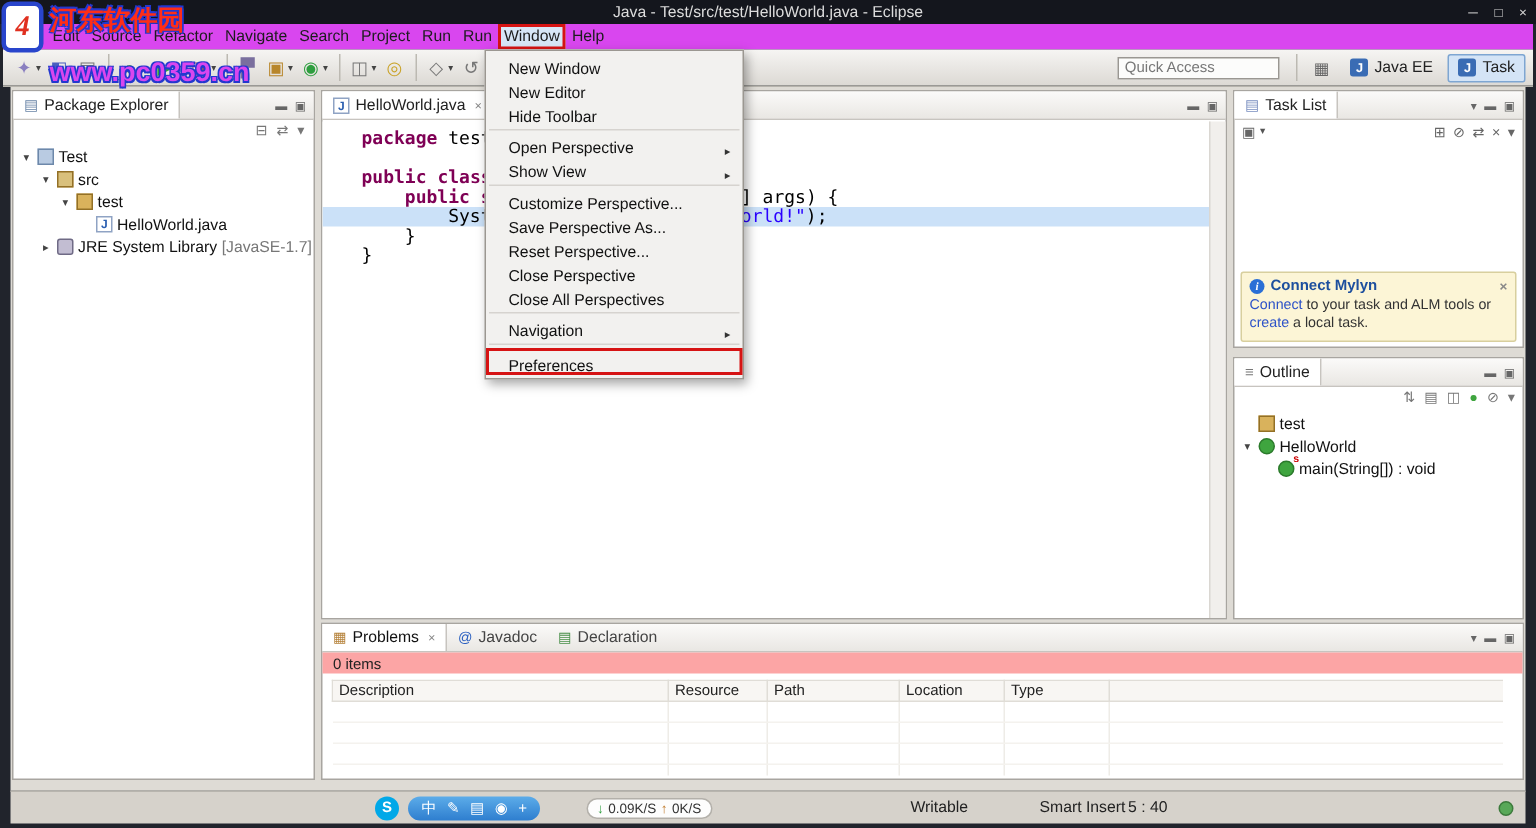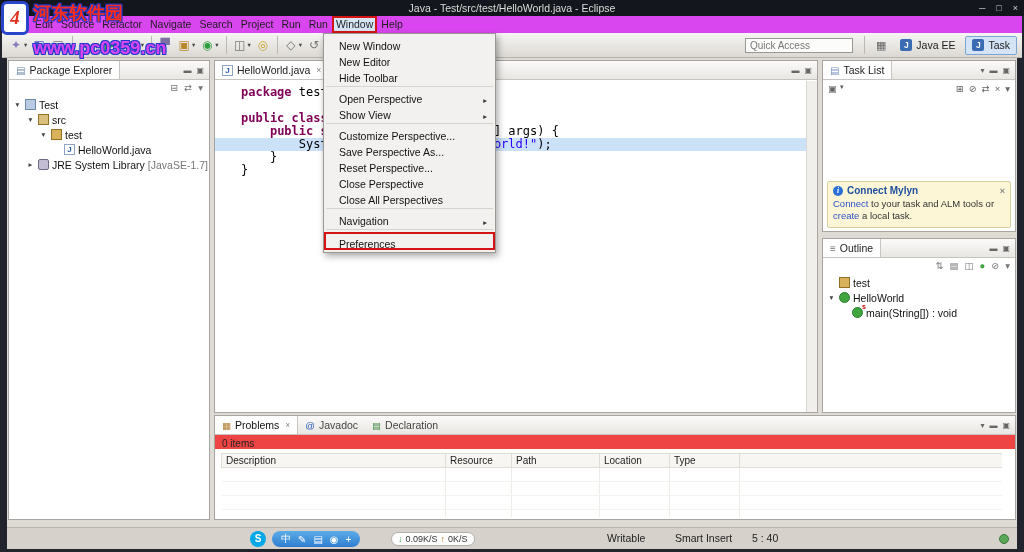--- a/index.html
+++ b/index.html
@@ -88,37 +88,37 @@
 
   
   .ol-panel{left:822px;top:238px;width:194px;height:175px}
   .ol-toolbar{justify-content:flex-end;padding-right:5px}
 
   
   .prob-panel{left:214px;top:415px;width:802px;height:105px}
   .ptab2{display:flex;align-items:center;gap:4px;padding:0 7px;color:#444}
   .ptab2.active{background:#fff;border-right:1px solid #c7c4bf;color:#111}
   .ptico{font-size:9.5px}
-  .prob-count{font-size:10px;color:#222;padding:3px 0 0 7px;background:#ef4444}
+  .prob-count{font-size:10px;color:#222;padding:3px 0 0 7px;background:#fca5a5}
   .prob-tablewrap{position:absolute;left:6px;right:13px;top:37px;bottom:2px;overflow:hidden}
   table.prob{width:100%;border-collapse:collapse;table-layout:fixed;font-size:10px}
   table.prob th{text-align:left;font-weight:normal;color:#222;background:#f8f6f3;border:1px solid #e0ddd7;height:14px;padding:0 4px}
   table.prob td{border-right:1px solid #eeece7;border-bottom:1px solid #f4f2ee;height:13px}
   table.prob th:last-child,table.prob td:last-child{border-right:none}
 
   
   .statusbar{position:absolute;left:7px;right:7px;bottom:3px;height:22px;background:#d6d2cb;border-top:1px solid #b8b5ae;font-size:10.5px;color:#222}
   .skype{position:absolute;left:243px;top:3px;width:16px;height:16px;border-radius:50%;background:#00a8e8;color:#fff;font-weight:bold;font-size:10px;text-align:center;line-height:16px}
   .ime{position:absolute;left:265px;top:3px;height:16px;border-radius:8px;background:linear-gradient(#5cace9,#2e7ecf);color:#fff;display:flex;align-items:center;gap:7px;padding:0 9px;font-size:10px}
   .speed{position:absolute;left:384px;top:4px;height:14px;border-radius:7px;background:#fdfdfd;border:1px solid #b3b0aa;display:flex;align-items:center;gap:3px;padding:0 6px;font-size:9px;color:#333}
   .sp-down{color:#2e9e3f;font-weight:bold}
   .sp-up{color:#c07a2a;font-weight:bold}
   .sb-field{position:absolute;top:4px}
   #sb-writable{left:600px}
-  #sb-insert{left:668px}
+  #sb-insert{left:686px}
   #sb-pos{left:745px}
   .sb-mini{position:absolute;right:8px;top:6px;width:10px;height:10px;border-radius:50%;background:#58a858;border:1px solid #3c7a3c}
 
   
   .wmenu{position:absolute;left:323px;top:33px;width:173px;background:#f2f1ef;border:1px solid #9b9791;box-shadow:2px 3px 7px rgba(0,0,0,.35);padding:2px 0;z-index:40;font-size:10.5px;color:#111}
   .mrow{height:16px;display:flex;align-items:flex-end;padding:0 8px 0 15px}
   .mrow.ann-red-menu{height:18px;box-shadow:inset 0 0 0 2px #d61313}
   .marr{margin-left:auto;font-size:7.5px;color:#333}
   .msep{height:1px;background:#d6d3cf;margin:2px 2px}
 

